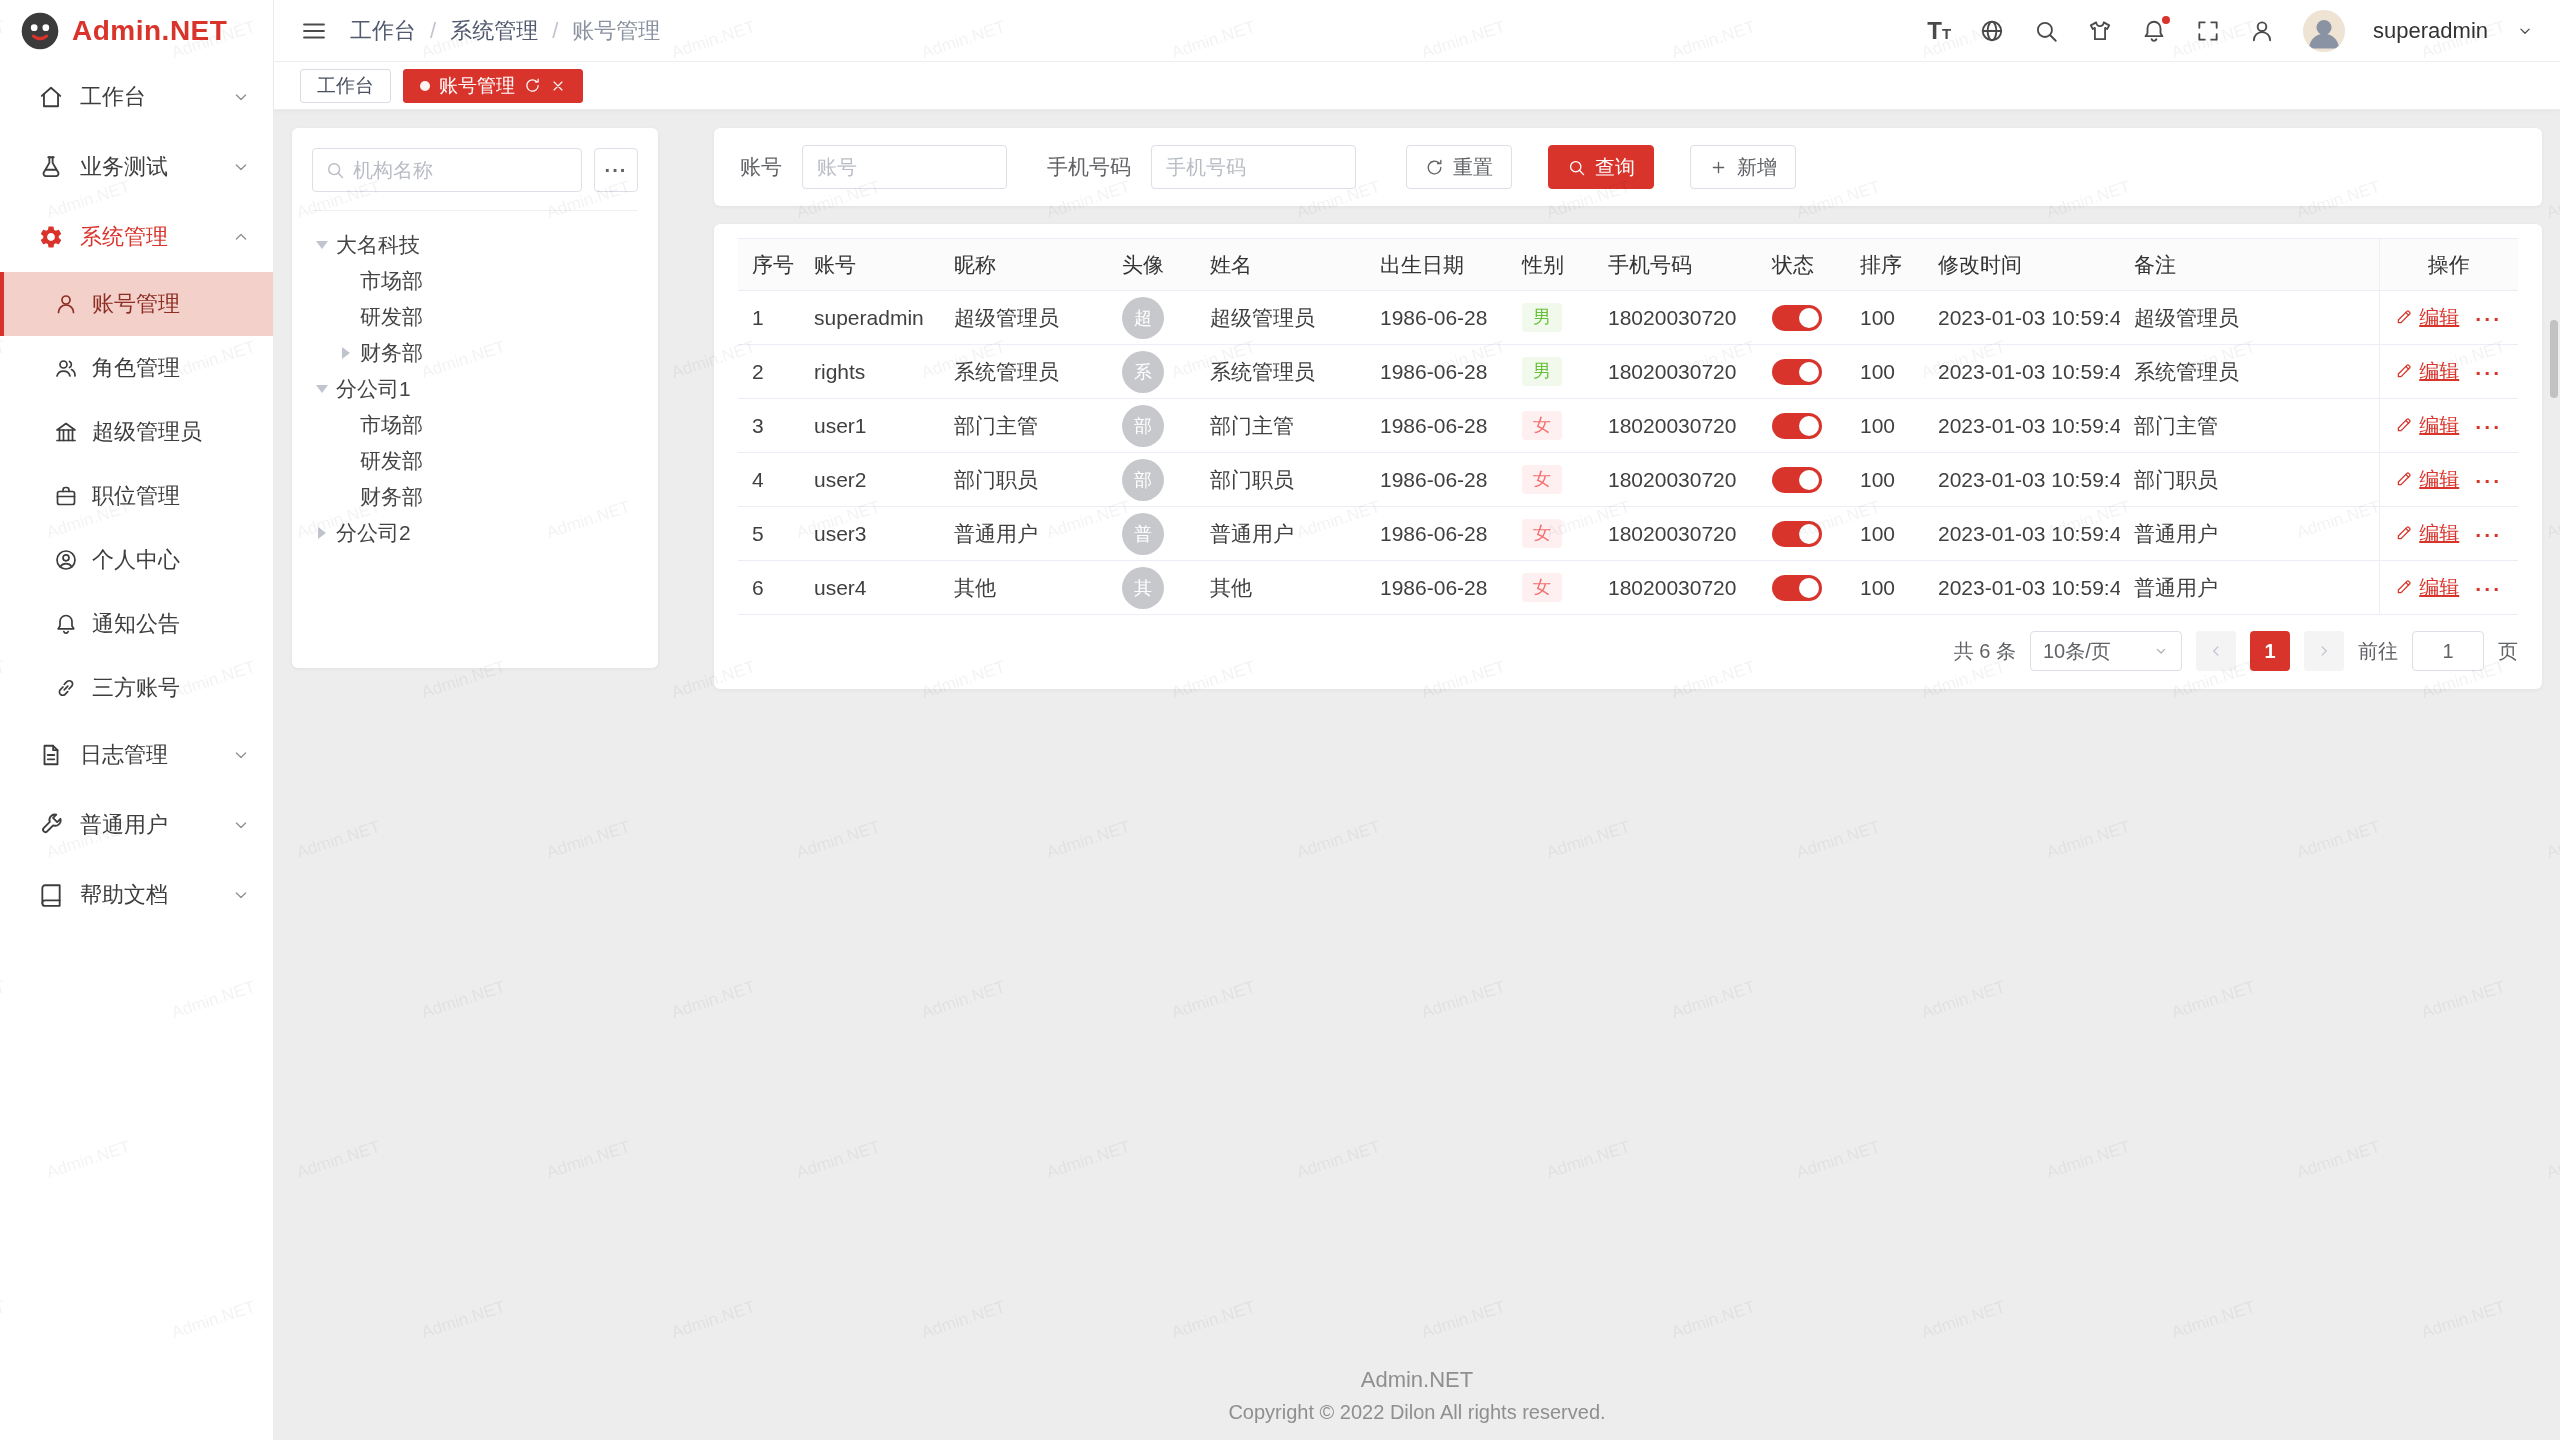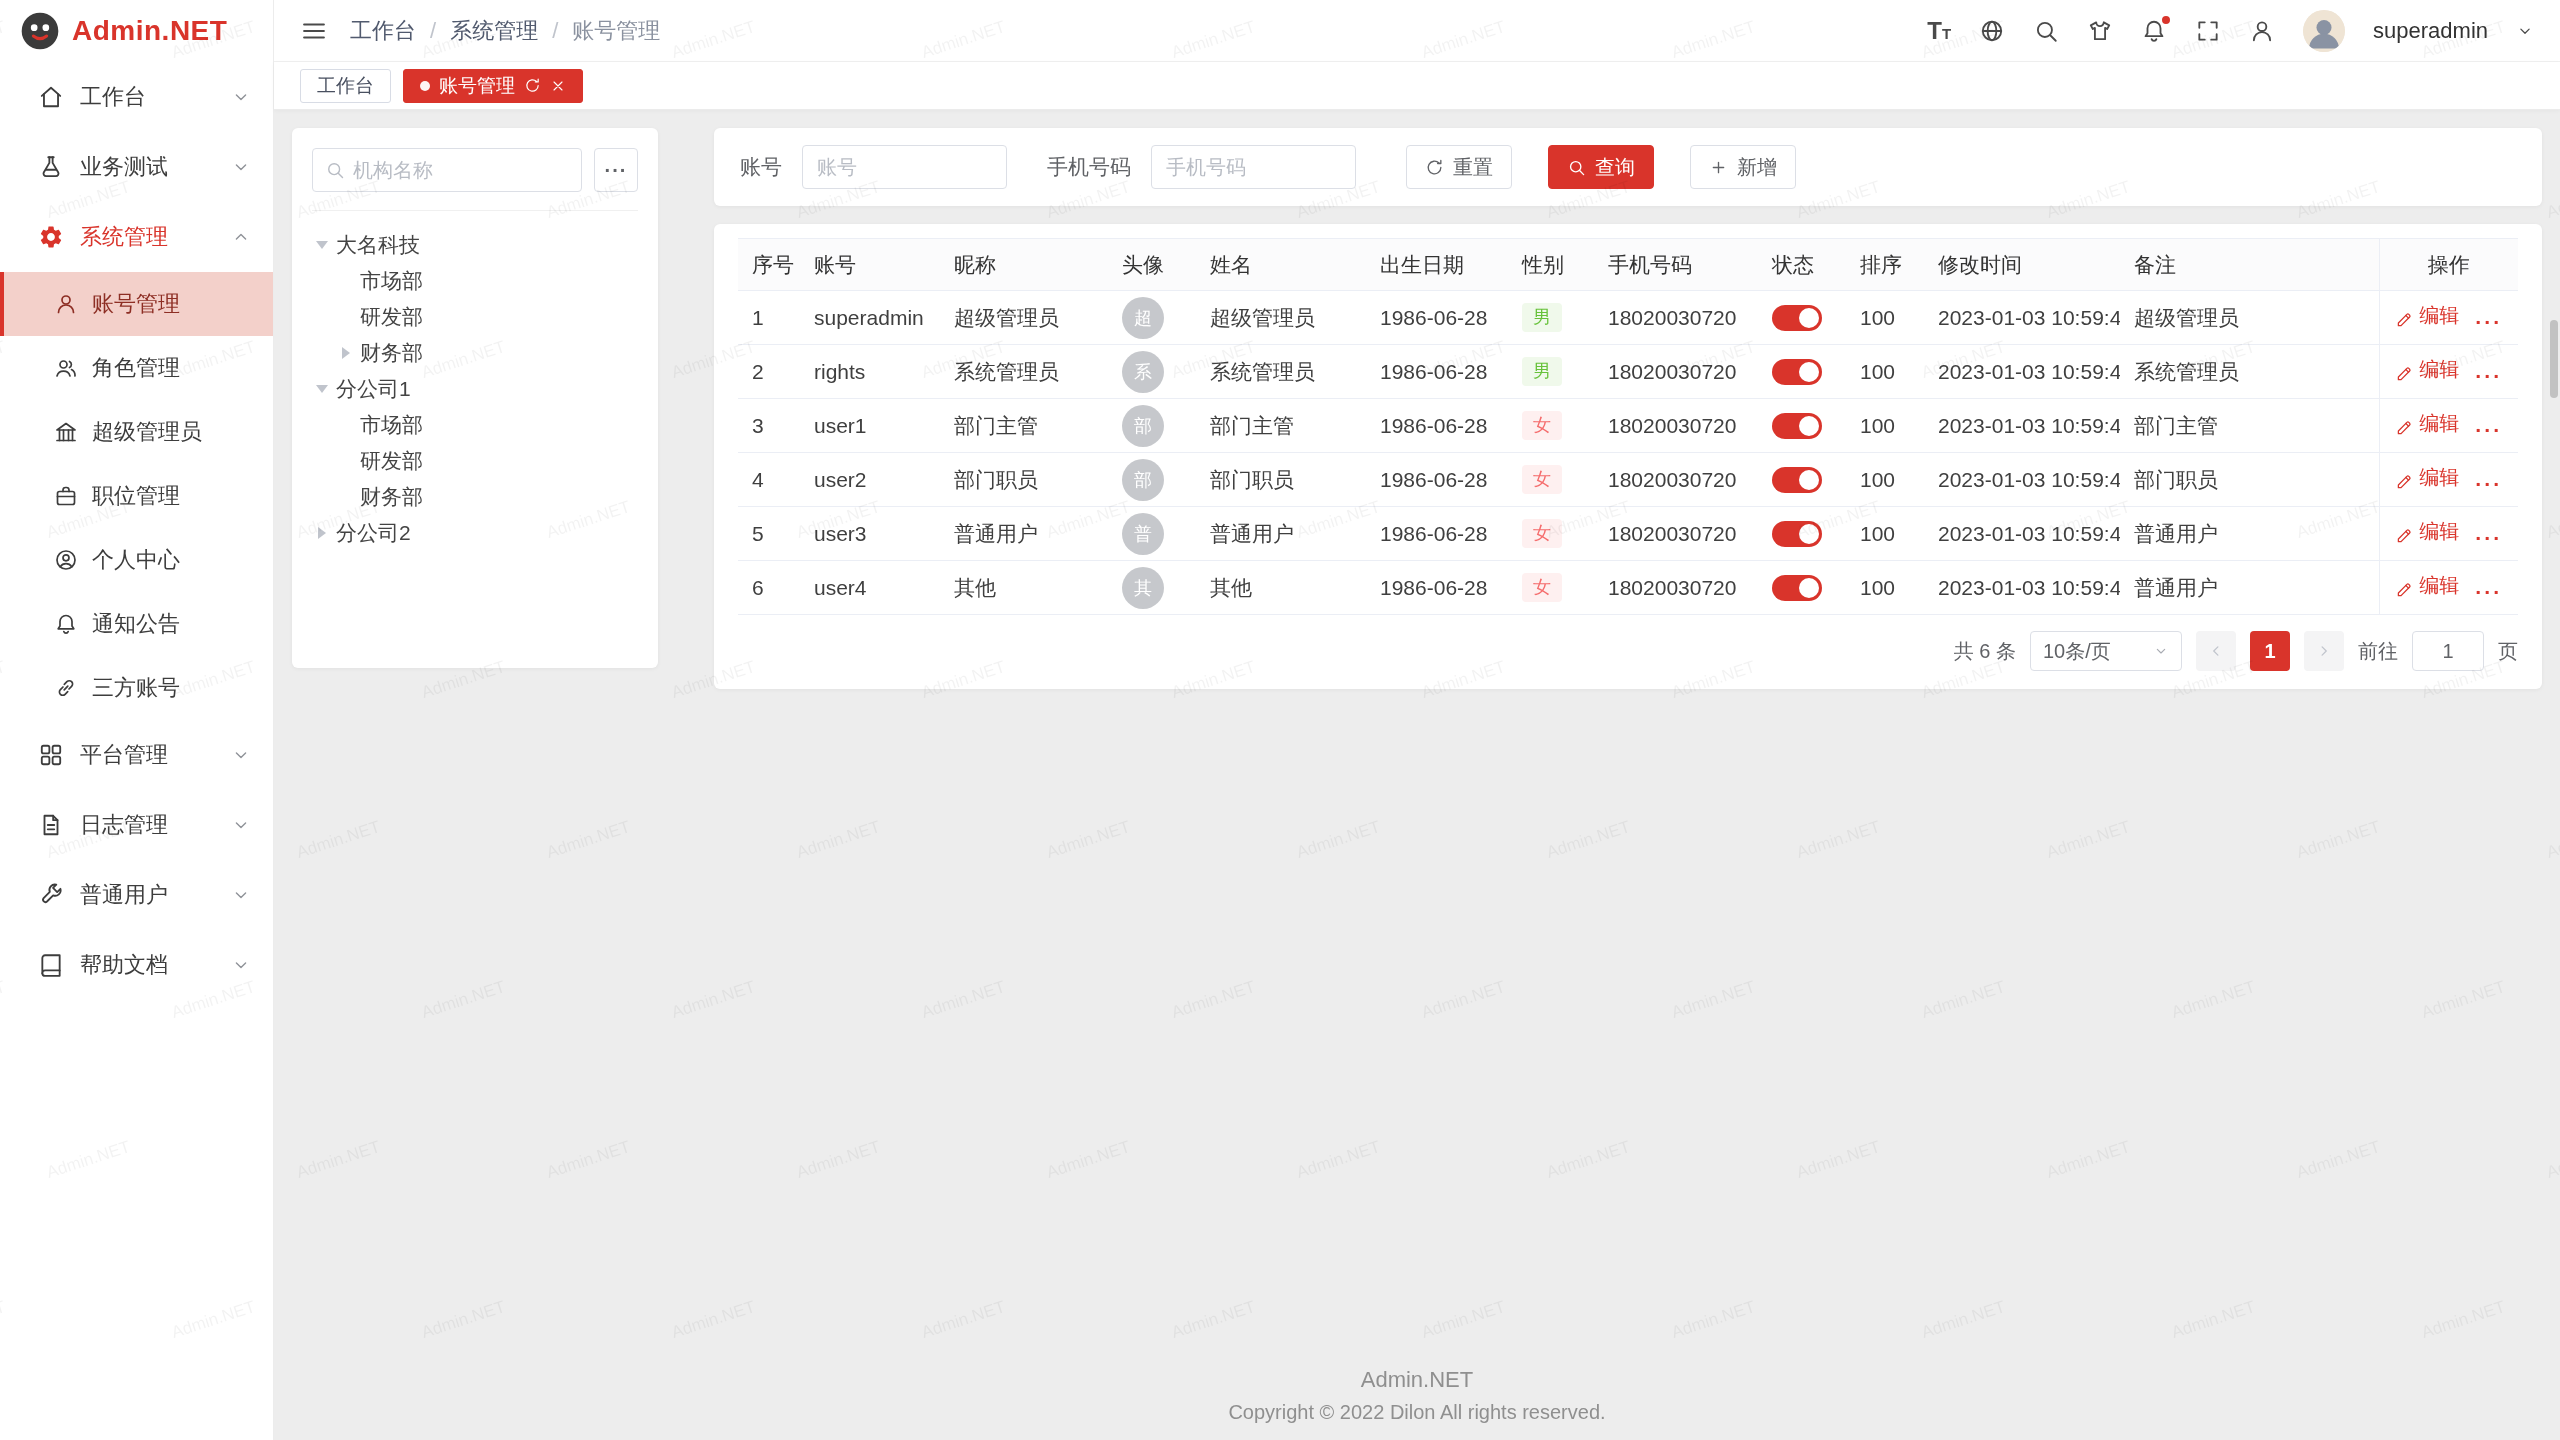--- a/index.html
+++ b/index.html
@@ -69,21 +69,21 @@
   tbody td { height:54px; padding:0 14px; border-bottom:1px solid #ebeef5; white-space:nowrap; overflow:hidden; }
   th.ops, td.ops { border-left:1px solid #ebeef5; text-align:center; }
   .tavatar { width:42px; height:42px; border-radius:50%; background:#c6c8cc; color:#fff; font-size:18px; display:inline-flex; align-items:center; justify-content:center; }
   .badge { display:inline-block; padding:3px 11px; border-radius:4px; font-size:18px; line-height:1.3; }
   .badge.m { background:#f0f9eb; color:#67c23a; }
   .badge.f { background:#fef0f0; color:#f56c6c; }
   .toggle { width:50px; height:26px; border-radius:13px; background:#dcdfe6; display:inline-block; position:relative; vertical-align:middle; cursor:pointer; }
   .toggle.on { background:var(--primary); }
   .toggle::after { content:''; position:absolute; left:3px; top:3px; width:20px; height:20px; border-radius:50%; background:#fff; }
   .toggle.on::after { left:auto; right:3px; }
-  .edit-link { color:var(--primary); display:inline-flex; align-items:flex-end; gap:6px; font-size:20px; cursor:pointer; }
+  .edit-link { color:var(--primary); display:inline-flex; align-items:center; gap:6px; font-size:20px; cursor:pointer;text-decoration:underline; }
   .more-dots { color:var(--primary); margin-left:16px; font-weight:bold; letter-spacing:2px; cursor:pointer; }
 
   .pager { display:flex; align-items:center; justify-content:flex-end; gap:14px; margin-top:16px; font-size:20px; color:#606266; }
   .size-select { width:152px; height:40px; border:1px solid #dcdfe6; border-radius:4px; display:flex; align-items:center; justify-content:space-between; padding:0 12px; color:#606266; cursor:pointer; }
   .page-btn { min-width:40px; height:40px; background:#f4f4f5; border-radius:4px; display:flex; align-items:center; justify-content:center; color:#c0c4cc; cursor:pointer; }
   .page-btn.num.active { background:var(--primary); color:#fff; font-weight:bold; }
   .goto-input { width:72px; height:40px; border:1px solid #dcdfe6; border-radius:4px; text-align:center; font-size:20px; color:#606266; outline:none; }
 
   .footer { position:absolute; left:274px; right:0; bottom:16px; text-align:center; color:#8f8f8f; z-index:1; }
   .footer .f1 { font-size:22px; margin-bottom:8px; }
@@ -211,36 +211,20 @@
       </div>
       <div class="submenu-item">
         <span class="mi-ic">
           <svg class="ic" width="24" height="24" viewBox="0 0 24 24" aria-hidden="true">
             <path d="M10.2 13.8l3.6-3.6"></path>
             <path d="M9 11l-2.6 2.6a3.3 3.3 0 0 0 4.7 4.7l2.6-2.6"></path>
             <path d="M15 13l2.6-2.6a3.3 3.3 0 0 0-4.7-4.7L10.3 8.3"></path>
           </svg>
         </span>
         <span class="label">三方账号</span>
-      </div>
-      <div class="menu-item">
-        <span class="mi-ic">
-          <svg class="ic" width="26" height="26" viewBox="0 0 24 24" aria-hidden="true">
-            <rect x="3.5" y="3.5" width="7" height="7" rx="1.5"></rect>
-            <rect x="13.5" y="3.5" width="7" height="7" rx="1.5"></rect>
-            <rect x="3.5" y="13.5" width="7" height="7" rx="1.5"></rect>
-            <rect x="13.5" y="13.5" width="7" height="7" rx="1.5"></rect>
-          </svg>
-        </span>
-        <span class="label">平台管理</span>
-        <span class="chev">
-          <svg class="ic" width="20" height="20" viewBox="0 0 24 24" aria-hidden="true">
-            <path d="M6.5 9.5L12 15l5.5-5.5"></path>
-          </svg>
-        </span>
       </div>
       <div class="menu-item">
         <span class="mi-ic">
           <svg class="ic" width="26" height="26" viewBox="0 0 24 24" aria-hidden="true">
             <path d="M6 3.5h8l4 4v13H6z"></path>
             <path d="M14 3.5v4h4"></path>
             <path d="M9 12h6M9 16h6"></path>
           </svg>
         </span>
         <span class="label">日志管理</span>

